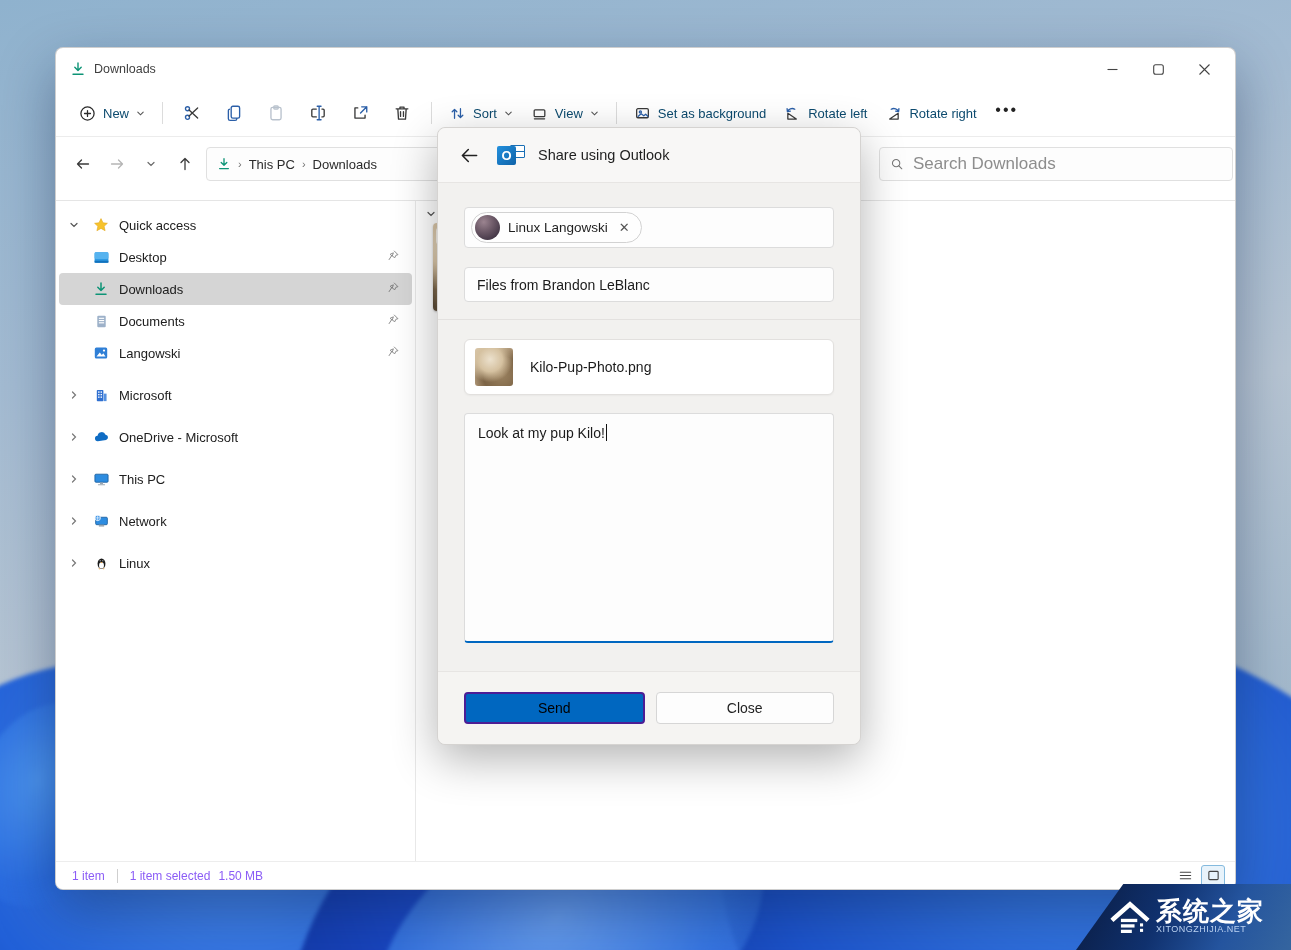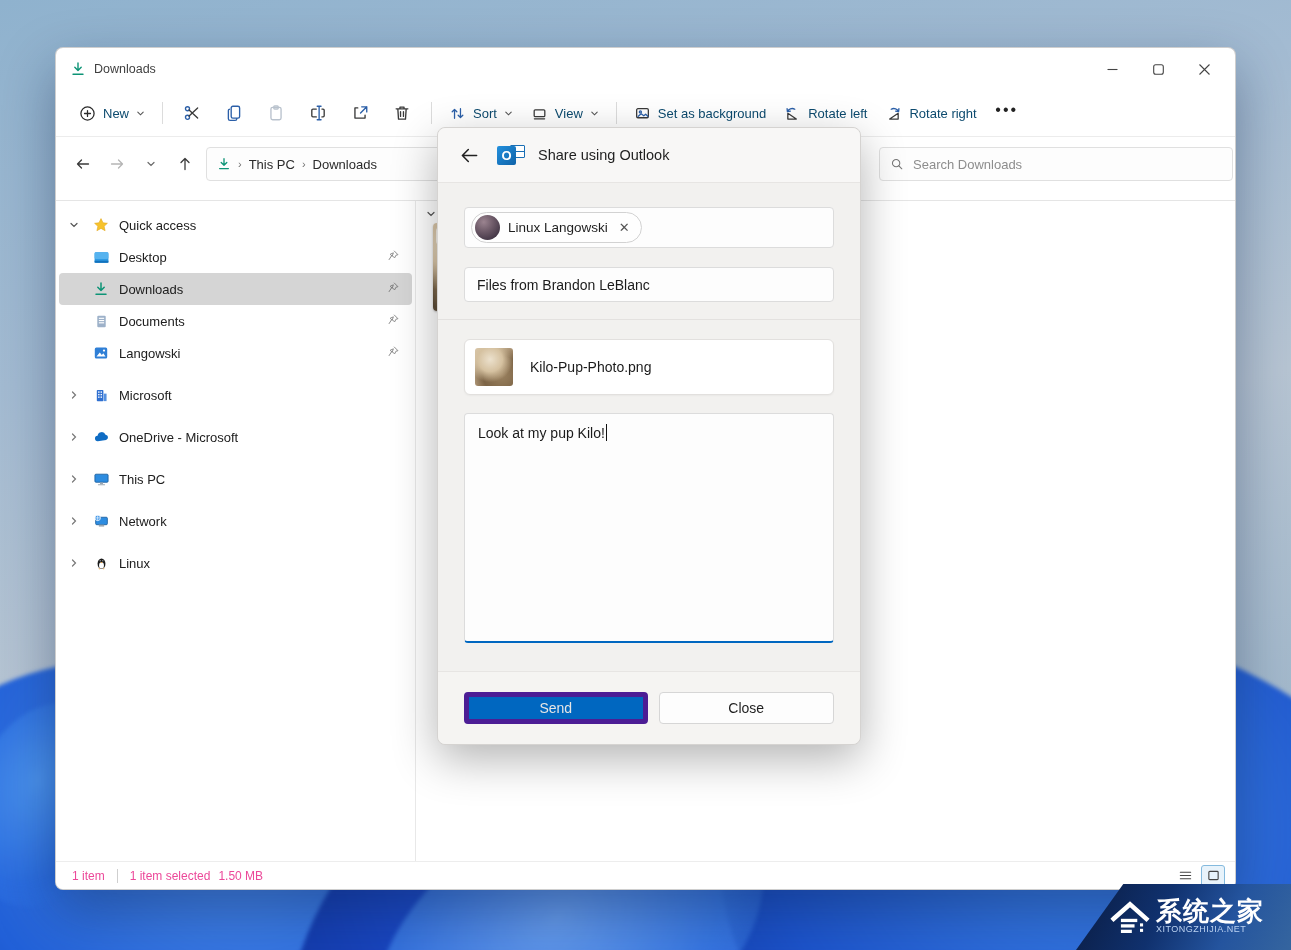--- a/index.html
+++ b/index.html
@@ -28,21 +28,21 @@
   .tb-sep { width:1px; height:22px; background:#dcdcdc; margin:0 8px; }
   .chev { display:inline-flex; }
   .more-dots { font-size:16px; letter-spacing:2px; color:#222; line-height:10px; padding-bottom:6px; }
 
   .navrow { position:absolute; left:0; top:89px; right:0; height:64px; border-bottom:1px solid #e5e5e5; }
   .nav-arrows { position:absolute; left:10px; top:10px; height:34px; display:flex; align-items:center; }
   .nav-btn { width:34px; height:32px; display:flex; align-items:center; justify-content:center; border-radius:5px; }
   .addressbar { position:absolute; left:150px; top:10px; width:655px; height:34px; background:#fdfdfd; border:1px solid #e0e0e0; border-radius:4px; display:flex; align-items:center; padding:0 10px; gap:7px; font-size:13px; color:#2b2b2b; }
   .crumb-sep { color:#707070; font-size:11px; }
   .searchbox { position:absolute; left:823px; top:10px; width:354px; height:34px; background:#fdfdfd; border:1px solid #e0e0e0; border-radius:4px; display:flex; align-items:center; padding:0 10px; gap:9px; }
-  .searchbox input { border:none; outline:none; background:transparent; font-size:13px; color:#c2410c; width:100%; font-family:inherit; }
+  .searchbox input { border:none; outline:none; background:transparent; font-size:17px; color:#c2410c; width:100%; font-family:inherit; }
   .searchbox input::placeholder { color:#8d8d8d; }
 
   .content { position:absolute; left:0; top:153px; right:0; bottom:28px; display:flex; }
   .sidebar { width:360px; border-right:1px solid #e8e8e8; padding-top:8px; overflow:hidden; }
   .side-item { height:32px; display:flex; align-items:center; font-size:13px; color:#202020; border-radius:4px; margin:0 3px; position:relative; }
   .side-item.toplevel { margin-top:10px; }
   .side-item .chevwrap { width:30px; display:flex; justify-content:center; color:#5f5f5f; }
   .side-item .ic { width:24px; display:flex; justify-content:center; margin-right:6px; }
   .side-item.child { padding-left:30px; }
   .side-item.selected { background:#d5d5d5; }
@@ -53,21 +53,21 @@
   .file-tile { position:absolute; left:17px; top:22px; width:62px; }
   .thumb { width:62px; height:88px; border-radius:4px; background:
       radial-gradient(circle at 30% 25%,#e9ddca 0%,#d9c6a8 30%,rgba(0,0,0,0) 60%),
       radial-gradient(circle at 70% 60%,#c4ab86 0%,#a98e68 45%,rgba(0,0,0,0) 75%),
       radial-gradient(circle at 45% 85%,#6e5c44 0%,#5a4a36 40%,rgba(0,0,0,0) 70%),
       linear-gradient(140deg,#dccbb0,#b49a79 60%,#8a7458);
       box-shadow:0 1px 2px rgba(0,0,0,.25); position:relative; }
   .tile-check { position:absolute; left:4px; top:4px; width:18px; height:18px; background:#0067c0; border-radius:4px; display:flex; align-items:center; justify-content:center; box-shadow:0 0 0 1px rgba(255,255,255,.7); }
   .tile-label { margin-top:5px; font-size:12px; color:#222; text-align:left; padding-left:8px; white-space:nowrap; overflow:hidden; }
 
-  .statusbar { position:absolute; left:0; right:0; bottom:0; height:28px; border-top:1px solid #ededed; display:flex; align-items:center; padding:0 10px 0 16px; font-size:12px; color:#ec4899; border-radius:0 0 8px 8px; background:#fff; }
+  .statusbar { position:absolute; left:0; right:0; bottom:0; height:28px; border-top:1px solid #ededed; display:flex; align-items:center; padding:0 10px 0 16px; font-size:12px; color:#8b5cf6; border-radius:0 0 8px 8px; background:#fff; }
   .sb-sep { width:1px; height:14px; background:#cfcfcf; margin:0 12px; }
   .sb-right { margin-left:auto; display:flex; align-items:center; gap:4px; }
   .sb-viewbtn { width:24px; height:22px; display:flex; align-items:center; justify-content:center; border-radius:3px; border:1px solid transparent; }
   .sb-viewbtn.active { background:#e8f3fb; border-color:#84bade; }
 
   
   .dialog { position:absolute; left:437px; top:127px; width:424px; height:618px; background:#f2f1ef; border:1px solid #d5d3d1; border-radius:8px; box-shadow:0 14px 45px rgba(0,0,0,.30); z-index:50; }
   .dlg-header { height:55px; background:#f8f7f6; border-bottom:1px solid #e7e5e3; border-radius:8px 8px 0 0; display:flex; align-items:center; padding:0 16px; gap:13px; }
   .dlg-title { font-size:14.5px; color:#1f1f1f; }
   .back-btn { width:30px; height:30px; display:flex; align-items:center; justify-content:center; border-radius:4px; color:#222; }
@@ -92,21 +92,21 @@
       radial-gradient(circle at 70% 70%,#9b8260 0%,#7c6446 50%,rgba(0,0,0,0) 80%),
       linear-gradient(140deg,#dccbb0,#ab9170 65%,#806a4e); }
   .attach-name { font-size:14px; color:#1b1b1b; }
 
   .msg-body { margin-top:18px; height:230px; background:#fdfdfd; border:1px solid #dcdcdc; border-bottom:2px solid #0067c0; border-radius:4px; padding:10px 13px; font-size:14px; color:#1b1b1b; }
   .caret { display:inline-block; width:1.5px; height:17px; background:#111; vertical-align:-3px; margin-left:1px; animation:blink 1.1s steps(1) infinite; }
   @keyframes blink { 50% { opacity:0; } }
 
   .dlg-footer { position:absolute; left:0; right:0; bottom:0; height:73px; background:#f5f4f2; border-top:1px solid #e7e5e3; border-radius:0 0 8px 8px; display:flex; align-items:center; gap:11px; padding:0 26px; }
   .btn { flex:1; height:32px; border-radius:4px; font-size:14px; display:flex; align-items:center; justify-content:center; font-family:inherit; }
-  .btn-send { background:#0067c0; border:5px solid #4c1d95; color:#e5e5e5; }
+  .btn-send { background:#0067c0; border:2px solid #4c1d95; color:#000000; }
   .btn-close { background:#fdfdfd; border:1px solid #d6d6d6; color:#1f1f1f; }
 
   
   .watermark { position:absolute; right:0; bottom:0; width:215px; height:66px; z-index:60; clip-path:polygon(22% 0,100% 0,100% 100%,0 100%); background:linear-gradient(115deg,#0a1c42 0%,#10316e 40%,#24549e 70%,#35659f 100%); display:flex; align-items:center; gap:6px; padding-left:34px; }
   .wm-logo { flex:none; }
   .wm-text .wm-title { color:#fff; font-size:26px; font-weight:bold; line-height:22px; letter-spacing:1px; }
   .wm-text .wm-sub { color:#bcd3f2; font-size:9px; letter-spacing:.5px; margin-top:2px; }
 
   svg { display:block; }
 </style>

